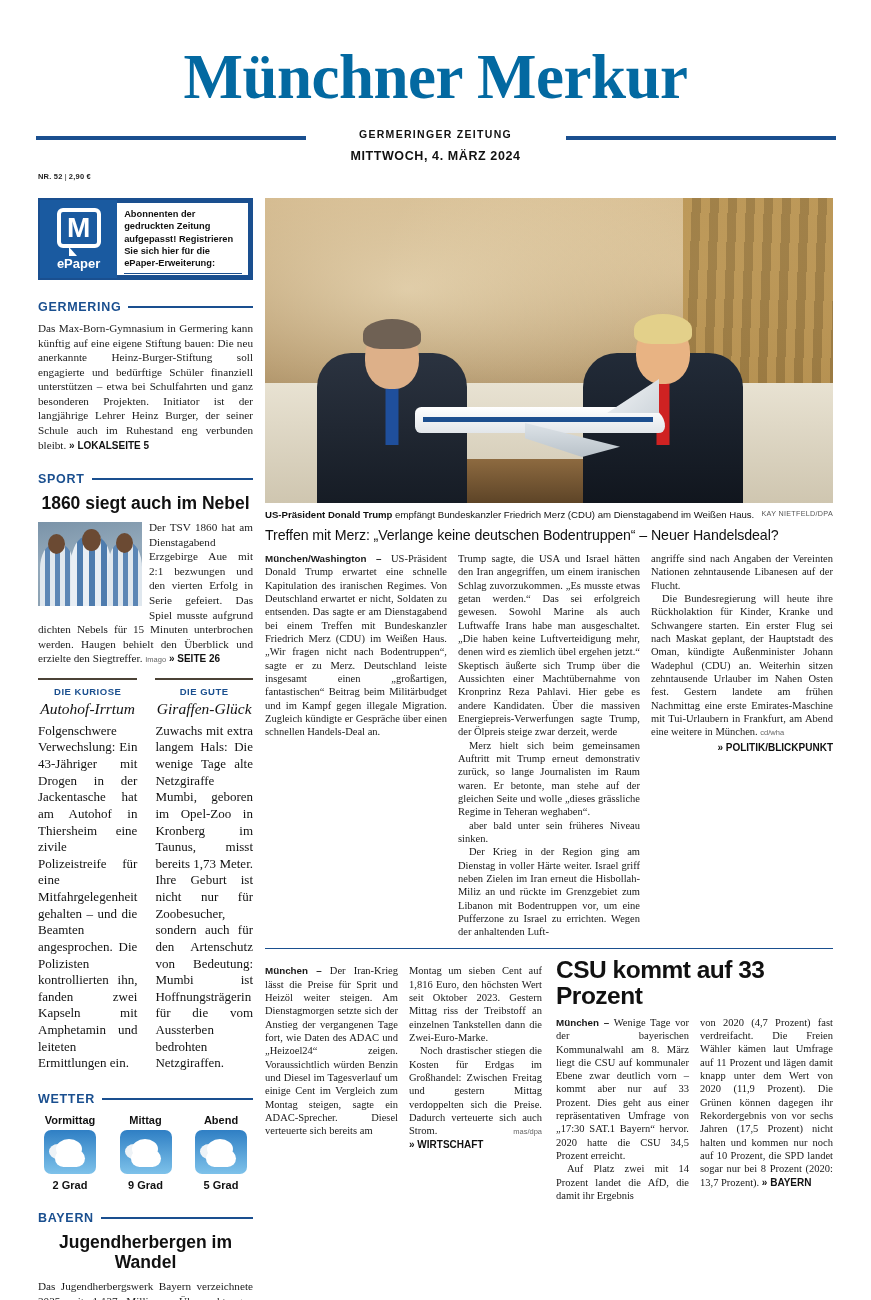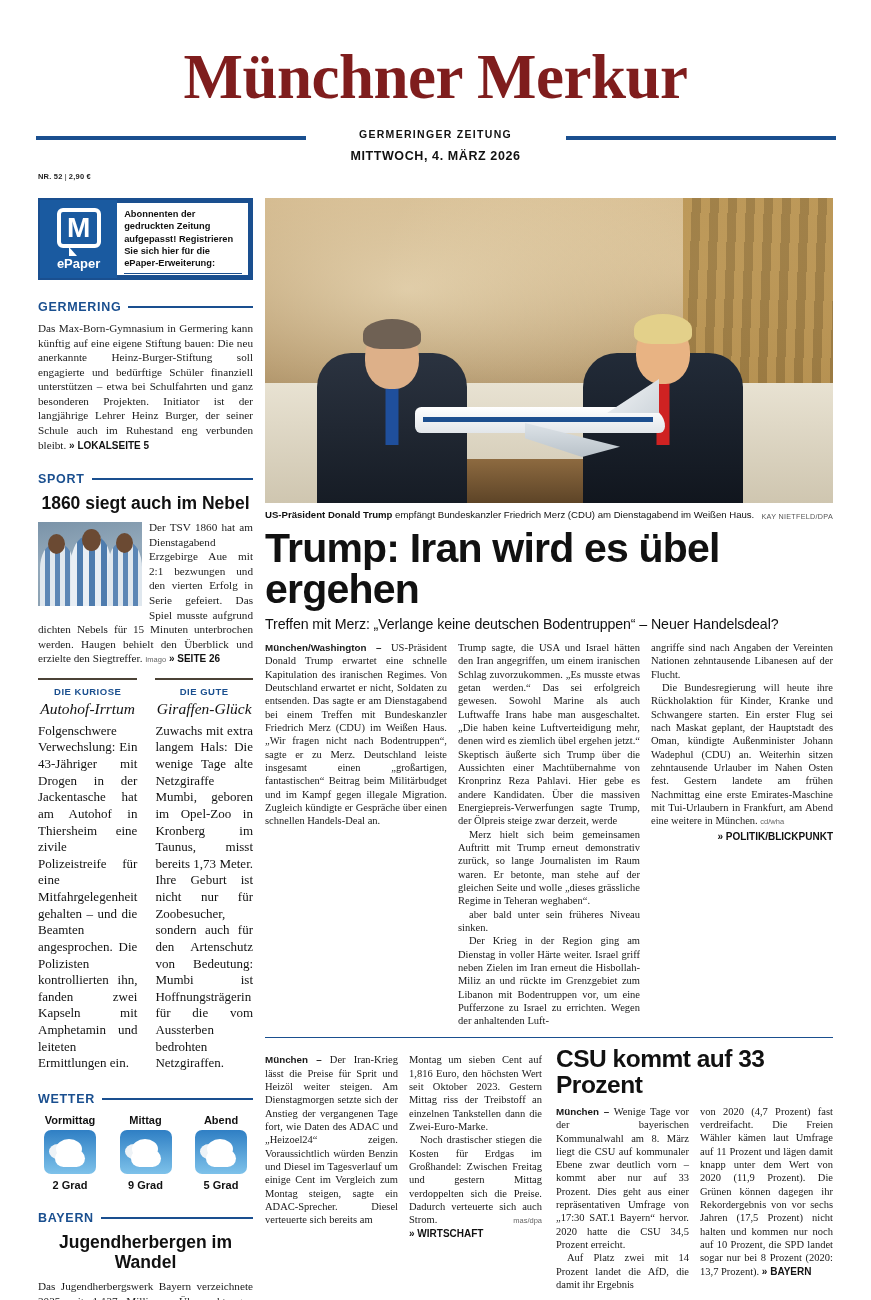--- a/index.html
+++ b/index.html
@@ -13,21 +13,21 @@
   .page { position: relative; width: 871px; height: 1300px; background: #fff; }
 
   
   .masthead { padding-top: 44px; text-align: center; }
   .masthead-title {
     font-family: "Liberation Serif", serif;
     font-weight: bold;
     font-size: 63px;
     letter-spacing: -0.5px;
     line-height: 1.05;
-    color: #7f1d1d;
+    color: #0369a1;
   }
   .masthead-rules {
     margin: 18px auto 0;
     width: 800px;
     display: flex; align-items: flex-start; justify-content: center;
   }
   .rule-line { flex: 1; height: 4px; background: #1a4f8f; margin-top: 8px; }
   .masthead-center { width: 260px; text-align: center; }
   .sub-zeitung {
     font-family: "Liberation Sans", sans-serif;
@@ -226,21 +226,21 @@
   }
   .lp-plane-stripe {
     position: absolute; left: 8px; top: 38px; width: 230px; height: 5px; background: #1d4f8f;
   }
   .lp-table {
     position: absolute; left: 120px; bottom: 0; width: 300px; height: 44px;
     background: linear-gradient(180deg,#8d6a40,#5d4427);
   }
 
   .caption {
-    display: flex; align-items: flex-end; gap: 6px;
+    display: flex; align-items: flex-start; gap: 6px;
     margin-top: 6px; font-size: 10.3px; line-height: 1.25;
   }
   .caption b { font-family: "Liberation Sans", sans-serif; font-size: 9.6px; }
   .caption-txt { font-family: "Liberation Sans", sans-serif; font-size: 9.6px; flex: 1; }
   .caption-credit {
     font-family: "Liberation Sans", sans-serif; font-size: 7.2px;
     color: #555; letter-spacing: 0.3px; white-space: nowrap;
   }
 
   
@@ -282,21 +282,21 @@
 <body>
 
 <div class="page">
 
   <div class="masthead">
     <div class="masthead-title">Münchner Merkur</div>
     <div class="masthead-rules">
       <div class="rule-line"></div>
       <div class="masthead-center">
         <div class="sub-zeitung">GERMERINGER ZEITUNG</div>
-        <div class="sub-date">MITTWOCH, 4. MÄRZ 2026</div>
+        <div class="sub-date">MITTWOCH, 4. MÄRZ 2024</div>
       </div>
       <div class="rule-line"></div>
     </div>
   </div>
   <div class="issue-line">
     <span>NR. 52</span><span class="sep">|</span><span>2,90 €</span>
   </div>
 
   <div class="content">
 
@@ -435,21 +435,20 @@
       </div>
 
       <div class="caption">
         <div class="caption-txt">
           <b>US-Präsident Donald Trump</b>
           <span>empfängt Bundeskanzler Friedrich Merz (CDU) am Dienstagabend im Weißen Haus.</span>
         </div>
         <div class="caption-credit">KAY NIETFELD/DPA</div>
       </div>
 
-      <div class="headline-main">Trump: Iran wird es übel ergehen</div>
       <div class="subhead-main">Treffen mit Merz: „Verlange keine deutschen Bodentruppen“ – Neuer Handelsdeal?</div>
 
       <div class="cols3">
         <div class="c artbody">
           <p class="first"><span class="dateline">München/Washington –</span>
             <span>US-Präsident Donald Trump erwartet eine schnelle Kapitulation des iranischen Regimes. Von Deutschland erwartet er nicht, Soldaten zu entsenden. Das sagte er am Dienstagabend bei einem Treffen mit Bundeskanzler Friedrich Merz (CDU) im Weißen Haus. „Wir fragen nicht nach Bodentruppen“, sagte er zu Merz. Deutschland leiste insgesamt einen „großartigen, fantastischen“ Beitrag beim Militärbudget und im Kampf gegen illegale Migration. Zugleich kündigte er Gespräche über einen schnellen Handels-Deal an.</span></p>
         </div>
         <div class="c artbody">
           <p class="first">Trump sagte, die USA und Israel hätten den Iran angegriffen, um einem iranischen Schlag zuvorzukommen. „Es musste etwas getan werden.“ Das sei erfolgreich gewesen. Sowohl Marine als auch Luftwaffe Irans habe man ausgeschaltet. „Die haben keine Luftverteidigung mehr, denen wird es ziemlich übel ergehen jetzt.“ Skeptisch äußerte sich Trump über die Aussichten einer Machtübernahme von Kronprinz Reza Pahlavi. Hier gebe es andere Kandidaten. Über die massiven Energiepreis-Verwerfungen sagte Trump, der Ölpreis steige zwar derzeit, werde</p>
           <p>Merz hielt sich beim gemeinsamen Auftritt mit Trump erneut demonstrativ zurück, so lange Journalisten im Raum waren. Er betonte, man stehe auf der gleichen Seite und wolle „dieses grässliche Regime in Teheran weghaben“.</p>

